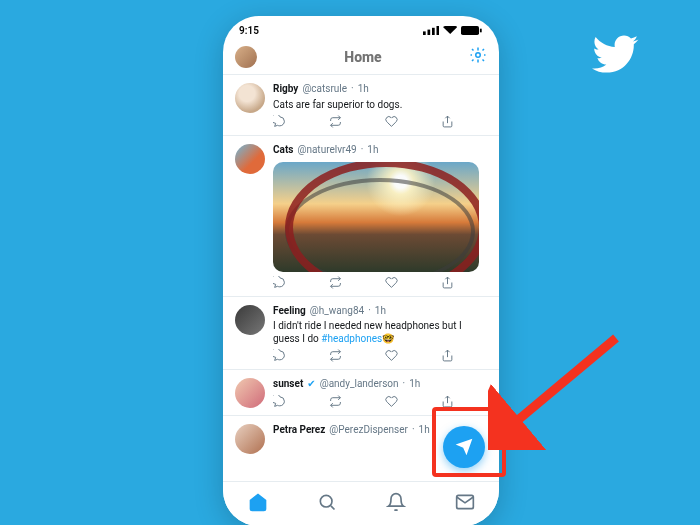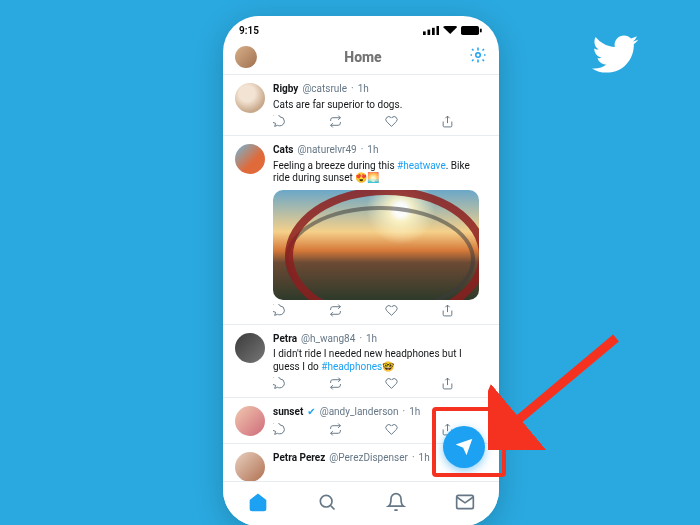--- a/index.html
+++ b/index.html
@@ -130,23 +130,20 @@
 
       <div class="tweet">
         <div class="av a2"></div>
         <div class="body">
           <div class="uline">
             <span class="uname">Cats</span>
             <span class="handle">@naturelvr49</span>
             <span class="handle">·</span>
             <span class="time">1h</span>
           </div>
-          <div class="content">
-            <span>Feeling a breeze during this </span><a>#heatwave</a><span>. Bike ride during sunset </span><span class="emoji">😍🌅</span>
-          </div>
           <div class="media"></div>
           <div class="actions">
             <span>
                 <svg viewBox="0 0 24 24">
                   <path d="M21 11.5a8.38 8.38 0 01-8.5 8.5 8.5 8.5 0 01-4-1L3 21l2-5.5a8.5 8.5 0 118-12 8.38 8.38 0 018 8z"></path>
                 </svg>
               </span>
             <span>
                 <svg viewBox="0 0 24 24">
                   <path d="M17 1l4 4-4 4M3 11V9a4 4 0 014-4h14M7 23l-4-4 4-4M21 13v2a4 4 0 01-4 4H3"></path>
@@ -163,21 +160,21 @@
                 </svg>
               </span>
           </div>
         </div>
       </div>
 
       <div class="tweet">
         <div class="av a3"></div>
         <div class="body">
           <div class="uline">
-            <span class="uname">Petra</span>
+            <span class="uname">Feeling</span>
             <span class="handle">@h_wang84</span>
             <span class="handle">·</span>
             <span class="time">1h</span>
           </div>
           <div class="content">
             <span>I didn't ride I needed new headphones but I guess I do </span><a>#headphones</a><span class="emoji">🤓</span>
           </div>
           <div class="actions">
             <span>
                 <svg viewBox="0 0 24 24">

